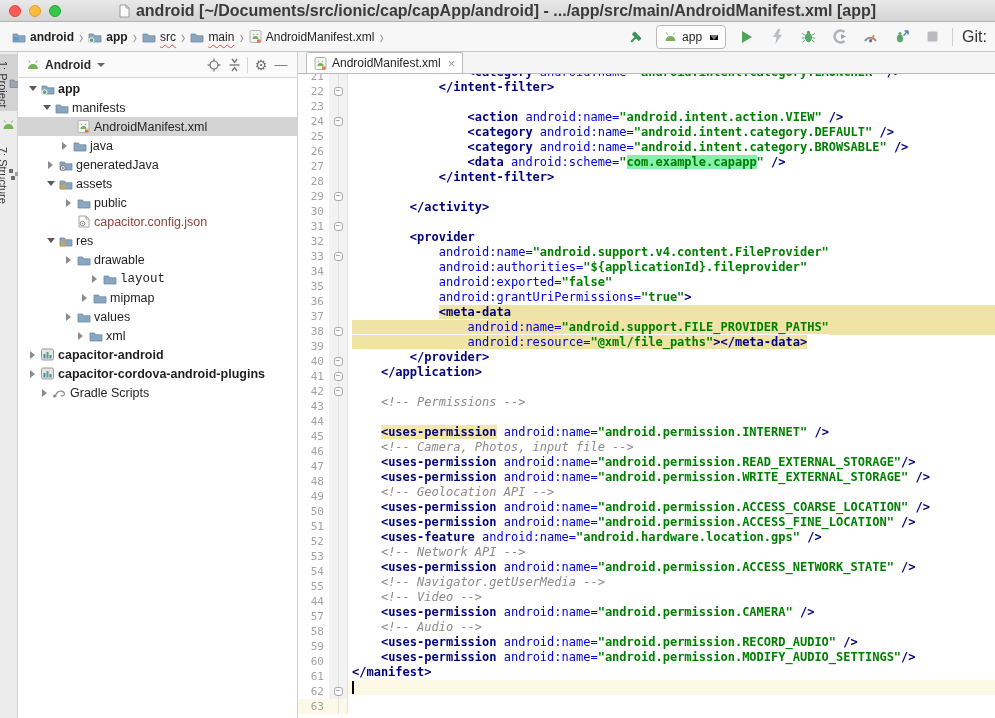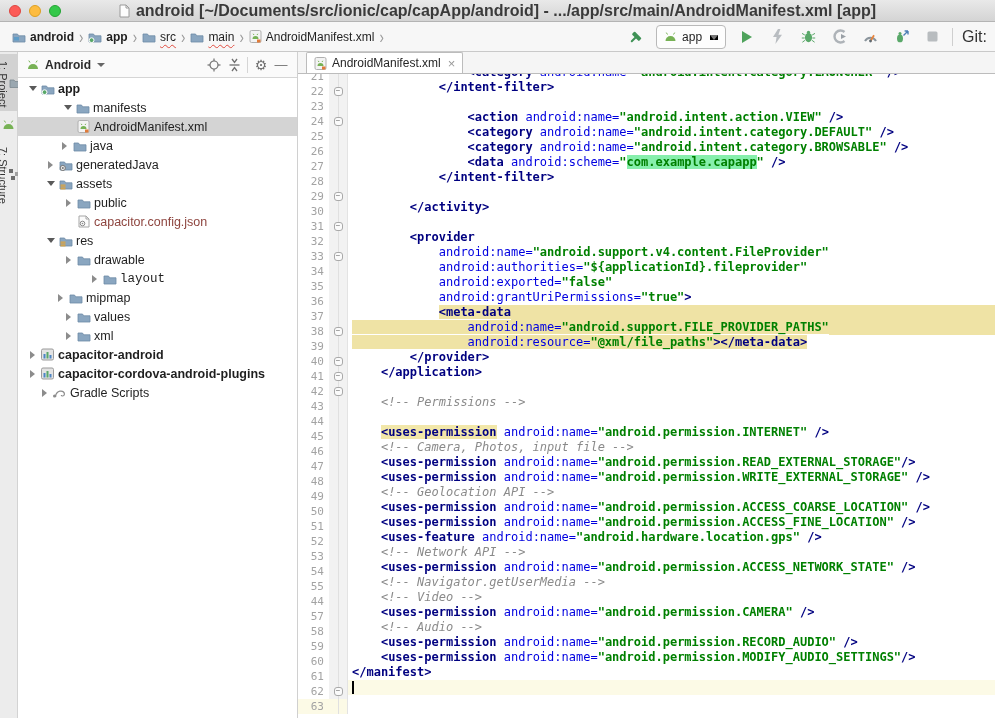--- a/index.html
+++ b/index.html
@@ -306,21 +306,21 @@
             <span class="arr-exp"></span>
           </span>
           <span class="ticon">
             <svg width="14" height="12" viewBox="0 0 14 12">
               <path d="M1 3 h4.5 l1.2 1.8 H13 V11 H1 z" fill="#8aa6c0" stroke="#6d8aa6" stroke-width="0.8"></path>
               <circle cx="3.6" cy="9.2" r="2.4" fill="#59a869" stroke="#fff"></circle>
             </svg>
           </span>
           <span class="tlbl bold">app</span>
         </div>
-        <div class="trow" style="padding-left: 43px;">
+        <div class="trow" style="padding-left: 22px;">
           <span class="arrow">
             <span class="arr-exp"></span>
           </span>
           <span class="ticon">
             <svg width="14" height="12" viewBox="0 0 14 12">
               <path d="M1 3 h4.5 l1.2 1.8 H13 V11 H1 z" fill="#8aa6c0" stroke="#6d8aa6" stroke-width="0.8"></path>
             </svg>
           </span>
           <span class="tlbl">manifests</span>
         </div>
@@ -431,21 +431,21 @@
           <span class="arrow">
             <span class="arr-col"></span>
           </span>
           <span class="ticon">
             <svg width="14" height="12" viewBox="0 0 14 12">
               <path d="M1 3 h4.5 l1.2 1.8 H13 V11 H1 z" fill="#8aa6c0" stroke="#6d8aa6" stroke-width="0.8"></path>
             </svg>
           </span>
           <span class="tlbl">layout</span>
         </div>
-        <div class="trow" style="padding-left: 36px;">
+        <div class="trow" style="padding-left: 60px;">
           <span class="arrow">
             <span class="arr-col"></span>
           </span>
           <span class="ticon">
             <svg width="14" height="12" viewBox="0 0 14 12">
               <path d="M1 3 h4.5 l1.2 1.8 H13 V11 H1 z" fill="#8aa6c0" stroke="#6d8aa6" stroke-width="0.8"></path>
             </svg>
           </span>
           <span class="tlbl">mipmap</span>
         </div>
@@ -453,21 +453,21 @@
           <span class="arrow">
             <span class="arr-col"></span>
           </span>
           <span class="ticon">
             <svg width="14" height="12" viewBox="0 0 14 12">
               <path d="M1 3 h4.5 l1.2 1.8 H13 V11 H1 z" fill="#8aa6c0" stroke="#6d8aa6" stroke-width="0.8"></path>
             </svg>
           </span>
           <span class="tlbl">values</span>
         </div>
-        <div class="trow" style="padding-left: 44px;">
+        <div class="trow" style="padding-left: 56px;">
           <span class="arrow">
             <span class="arr-col"></span>
           </span>
           <span class="ticon">
             <svg width="14" height="12" viewBox="0 0 14 12">
               <path d="M1 3 h4.5 l1.2 1.8 H13 V11 H1 z" fill="#8aa6c0" stroke="#6d8aa6" stroke-width="0.8"></path>
             </svg>
           </span>
           <span class="tlbl">xml</span>
         </div>

